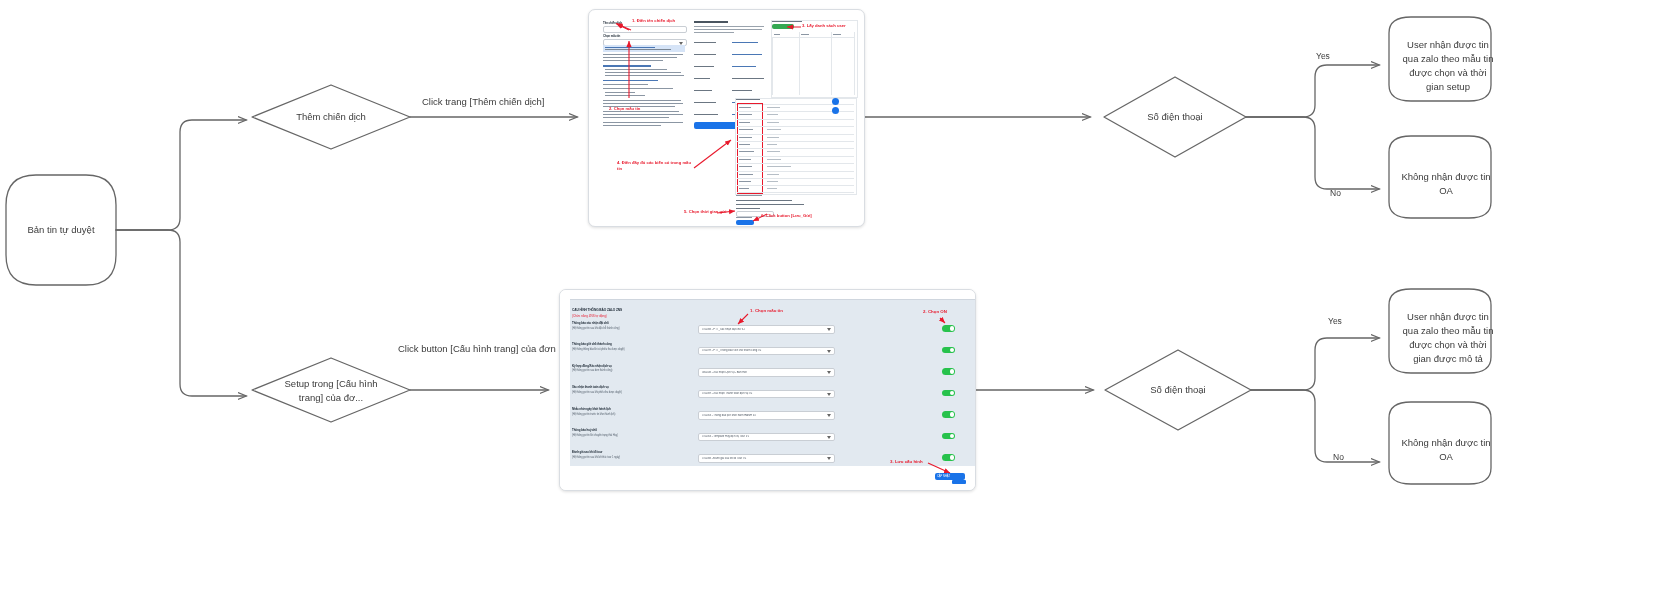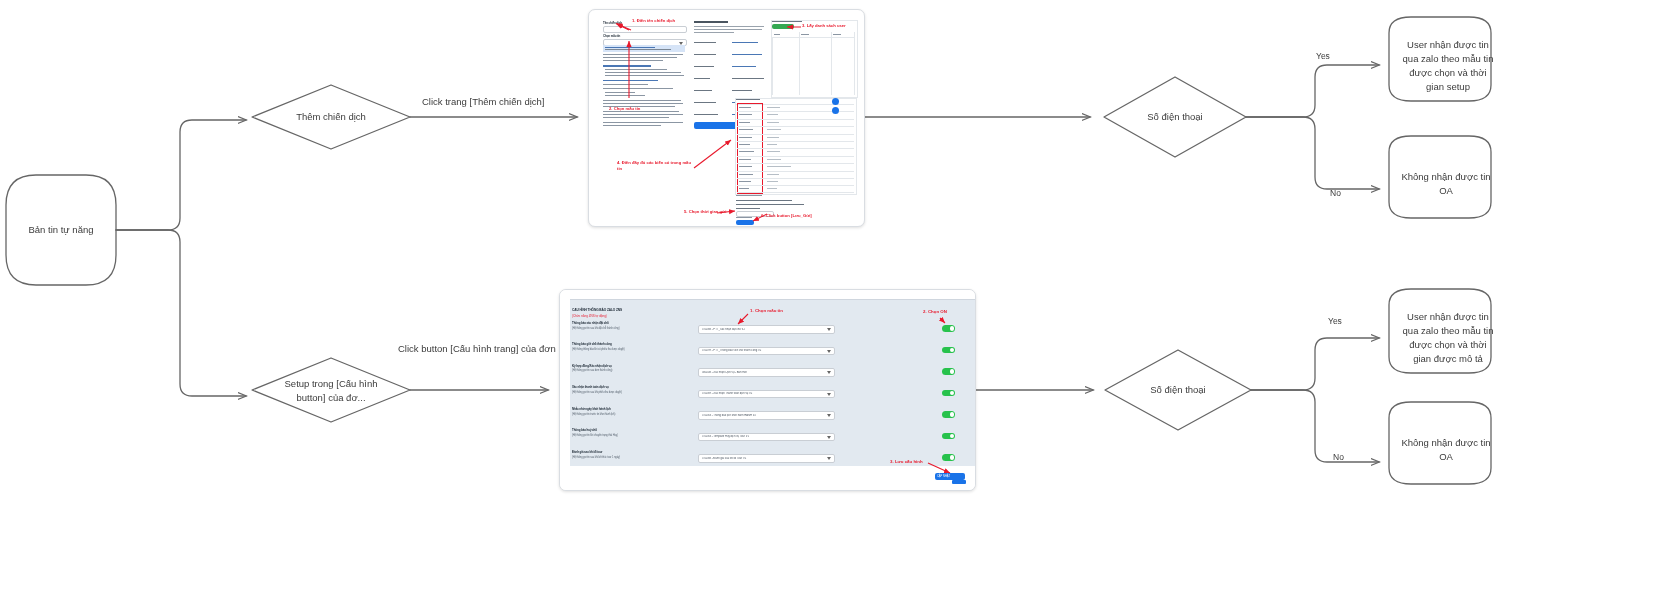--- a/index.html
+++ b/index.html
@@ -195,29 +195,29 @@
 
       <path d="M1389,33 q0,-16 22,-16 h58 q22,0 22,16 v52 q0,16 -22,16 h-58 q-22,0 -22,-16 z"></path>
       <path d="M1389,152 q0,-16 22,-16 h58 q22,0 22,16 v50 q0,16 -22,16 h-58 q-22,0 -22,-16 z"></path>
 
       <path d="M1389,305 q0,-16 22,-16 h58 q22,0 22,16 v52 q0,16 -22,16 h-58 q-22,0 -22,-16 z"></path>
       <path d="M1389,418 q0,-16 22,-16 h58 q22,0 22,16 v50 q0,16 -22,16 h-58 q-22,0 -22,-16 z"></path>
     </g>
   </svg>
 
   <div class="node-text" style="left:6px;top:175px;width:110px;height:110px;">
-    <span>Bản tin tự năng</span>
+    <span>Bản tin tự duyệt</span>
   </div>
 
   <div class="node-text" style="left:272px;top:100px;width:118px;height:34px;">
     <span>Thêm chiến dịch</span>
   </div>
 
   <div class="node-text" style="left:277px;top:372px;width:108px;height:38px;">
-    <span>Setup trong [Cấu hình button] của đơ...</span>
+    <span>Setup trong [Cấu hình trang] của đơ...</span>
   </div>
 
   <div class="node-text" style="left:1122px;top:103px;width:106px;height:28px;">
     <span>Số điện thoại</span>
   </div>
 
   <div class="node-text" style="left:1125px;top:376px;width:106px;height:28px;">
     <span>Số điện thoại</span>
   </div>
 

